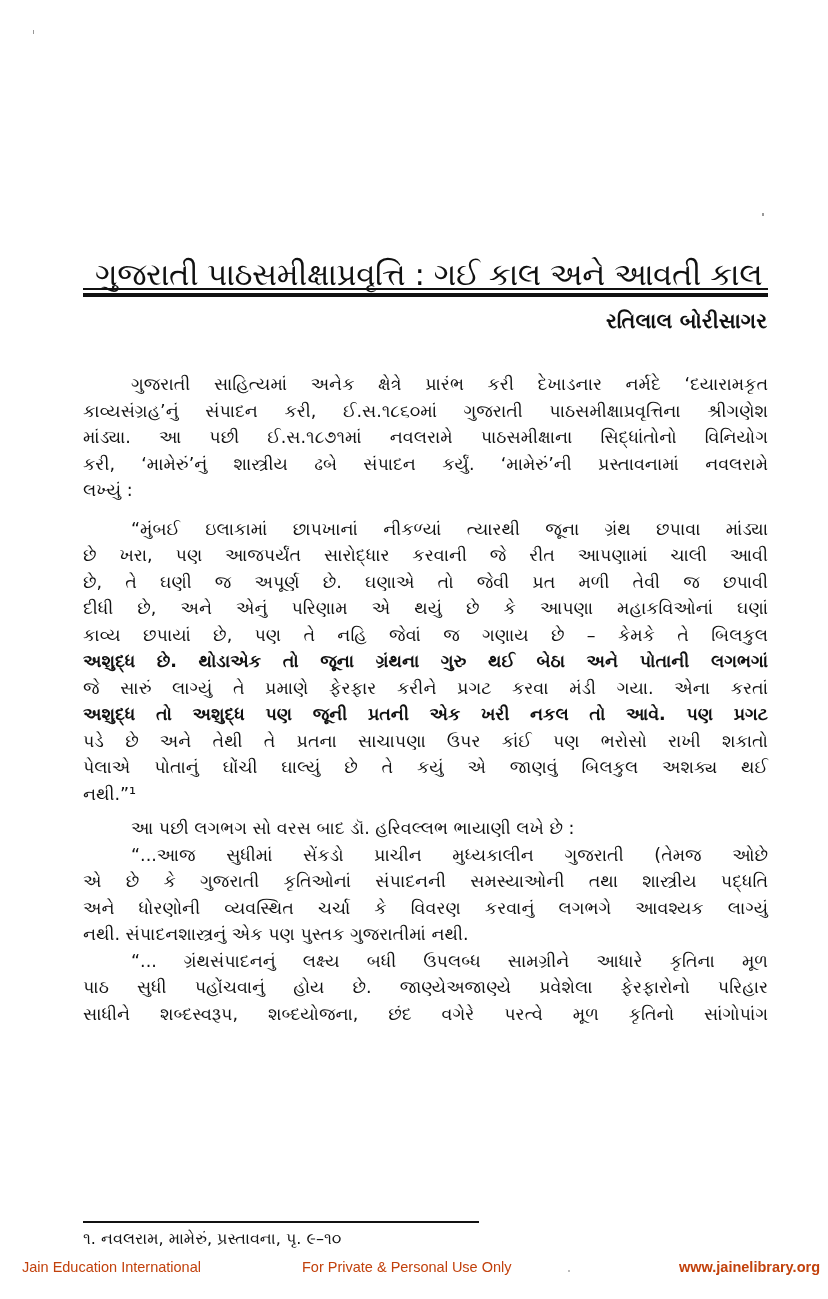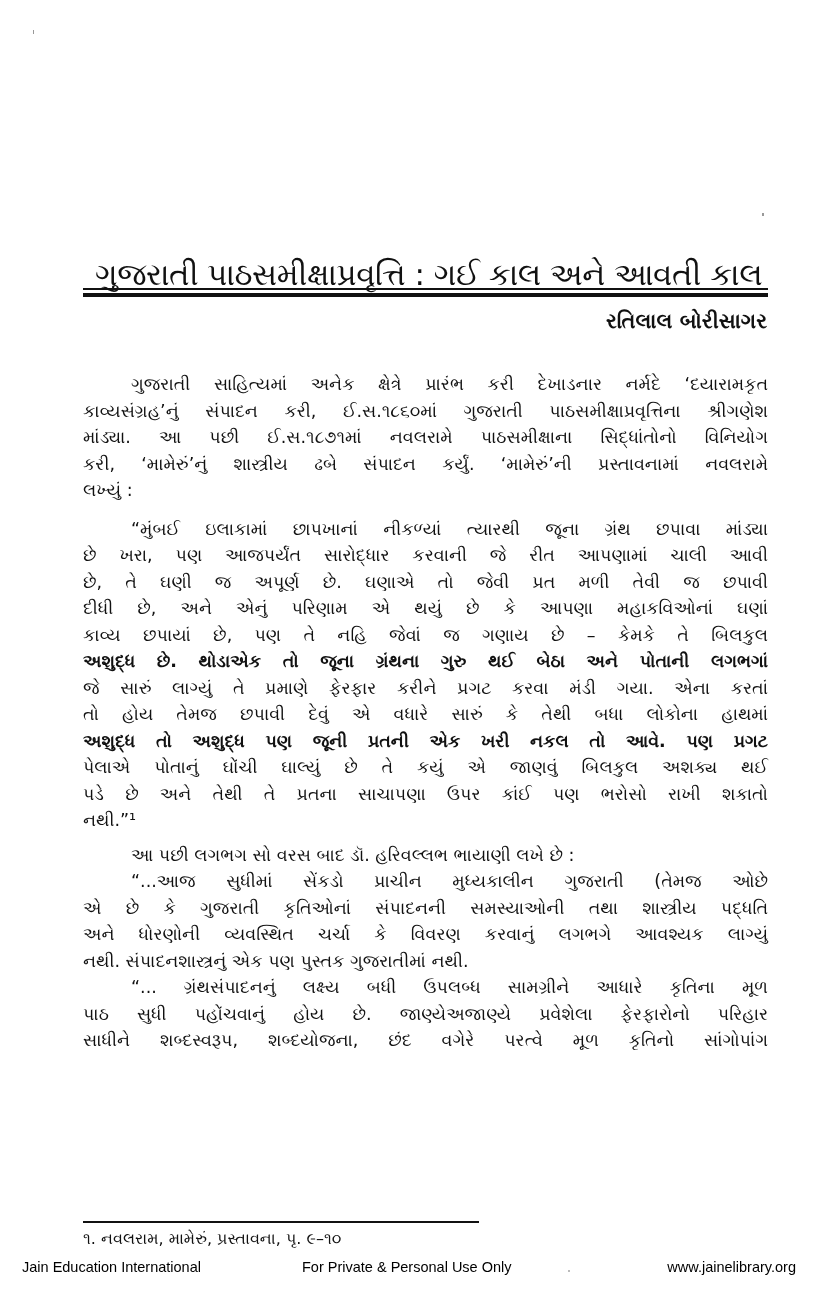--- a/index.html
+++ b/index.html
@@ -93,26 +93,26 @@
     font-size: 16px;
     line-height: 24px;
     white-space: nowrap;
     margin: 0;
   }
   .watermark {
     position: absolute;
     top: 1259px;
     font-family: "Liberation Sans", sans-serif;
     font-size: 14.5px;
-    color: #000000;
+    color: #c2410c;
     white-space: nowrap;
   }
   .wm-left { left: 22px; }
   .wm-center { left: 302px; }
-  .wm-right { right: 32px; }
+  .wm-right { right: 8px; font-weight: bold; }
   .wm-dot {
     position: absolute;
     left: 568px;
     top: 1270px;
     width: 2px;
     height: 2px;
     background: #bbb;
   }
 </style>
 </head>
@@ -135,24 +135,23 @@
   <span class="line last">લખ્યું :</span>
   <span class="gap"></span>
 
   <span class="line indent">“મુંબઈ ઇલાકામાં છાપખાનાં નીકળ્યાં ત્યારથી જૂના ગ્રંથ છપાવા માંડ્યા</span>
   <span class="line">છે ખરા, પણ આજપર્યંત સારોદ્ધાર કરવાની જે રીત આપણામાં ચાલી આવી</span>
   <span class="line">છે, તે ઘણી જ અપૂર્ણ છે. ઘણાએ તો જેવી પ્રત મળી તેવી જ છપાવી</span>
   <span class="line">દીધી છે, અને એનું પરિણામ એ થયું છે કે આપણા મહાકવિઓનાં ઘણાં</span>
   <span class="line">કાવ્ય છપાયાં છે, પણ તે નહિ જેવાં જ ગણાય છે – કેમકે તે બિલકુલ</span>
   <span class="line bold-ish">અશુદ્ધ છે. થોડાએક તો જૂના ગ્રંથના ગુરુ થઈ બેઠા અને પોતાની લગભગાં</span>
   <span class="line">જે સારું લાગ્યું તે પ્રમાણે ફેરફાર કરીને પ્રગટ કરવા મંડી ગયા. એના કરતાં</span>
-  <span class="line">તો હોય તેમજ છપાવી દેવું એ વધારે સારું કે તેથી બધા લોકોના હાથમાં</span>
   <span class="line bold-ish">અશુદ્ધ તો અશુદ્ધ પણ જૂની પ્રતની એક ખરી નકલ તો આવે. પણ પ્રગટ</span>
+  <span class="line">પડે છે અને તેથી તે પ્રતના સાચાપણા ઉપર કાંઈ પણ ભરોસો રાખી શકાતો</span>
   <span class="line">પેલાએ પોતાનું ઘોંચી ઘાલ્યું છે તે કયું એ જાણવું બિલકુલ અશક્ય થઈ</span>
-  <span class="line">પડે છે અને તેથી તે પ્રતના સાચાપણા ઉપર કાંઈ પણ ભરોસો રાખી શકાતો</span>
   <span class="line last">નથી.”¹</span>
   <span class="gap" style="height:8px"></span>
 
   <span class="line indent last">આ પછી લગભગ સો વરસ બાદ ડૉ. હરિવલ્લભ ભાયાણી લખે છે :</span>
 
   <span class="line indent">“...આજ સુધીમાં સેંકડો પ્રાચીન મુધ્યકાલીન ગુજરાતી (તેમજ ઓછે</span>
   <span class="line">એ છે કે ગુજરાતી કૃતિઓનાં સંપાદનની સમસ્યાઓની તથા શાસ્ત્રીય પદ્ધતિ</span>
   <span class="line">અને ધોરણોની વ્યવસ્થિત ચર્ચા કે વિવરણ કરવાનું લગભગે આવશ્યક લાગ્યું</span>
   <span class="line last">નથી. સંપાદનશાસ્ત્રનું એક પણ પુસ્તક ગુજરાતીમાં નથી.</span>
 

